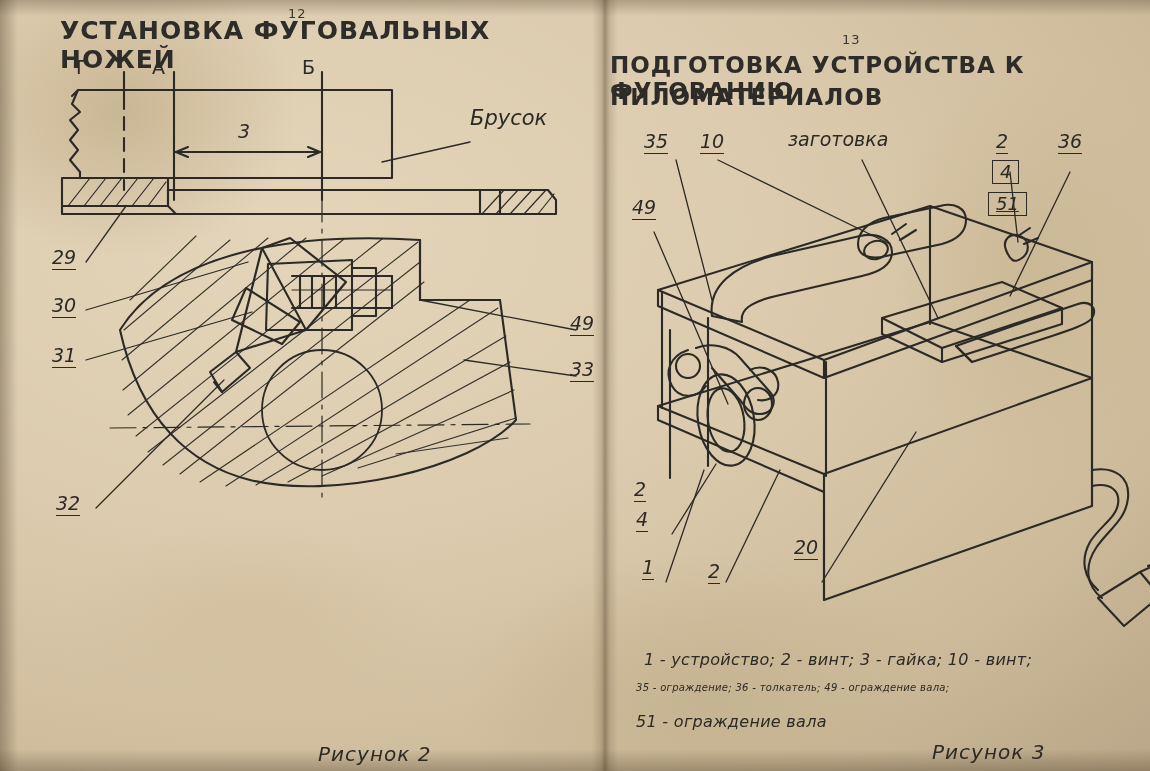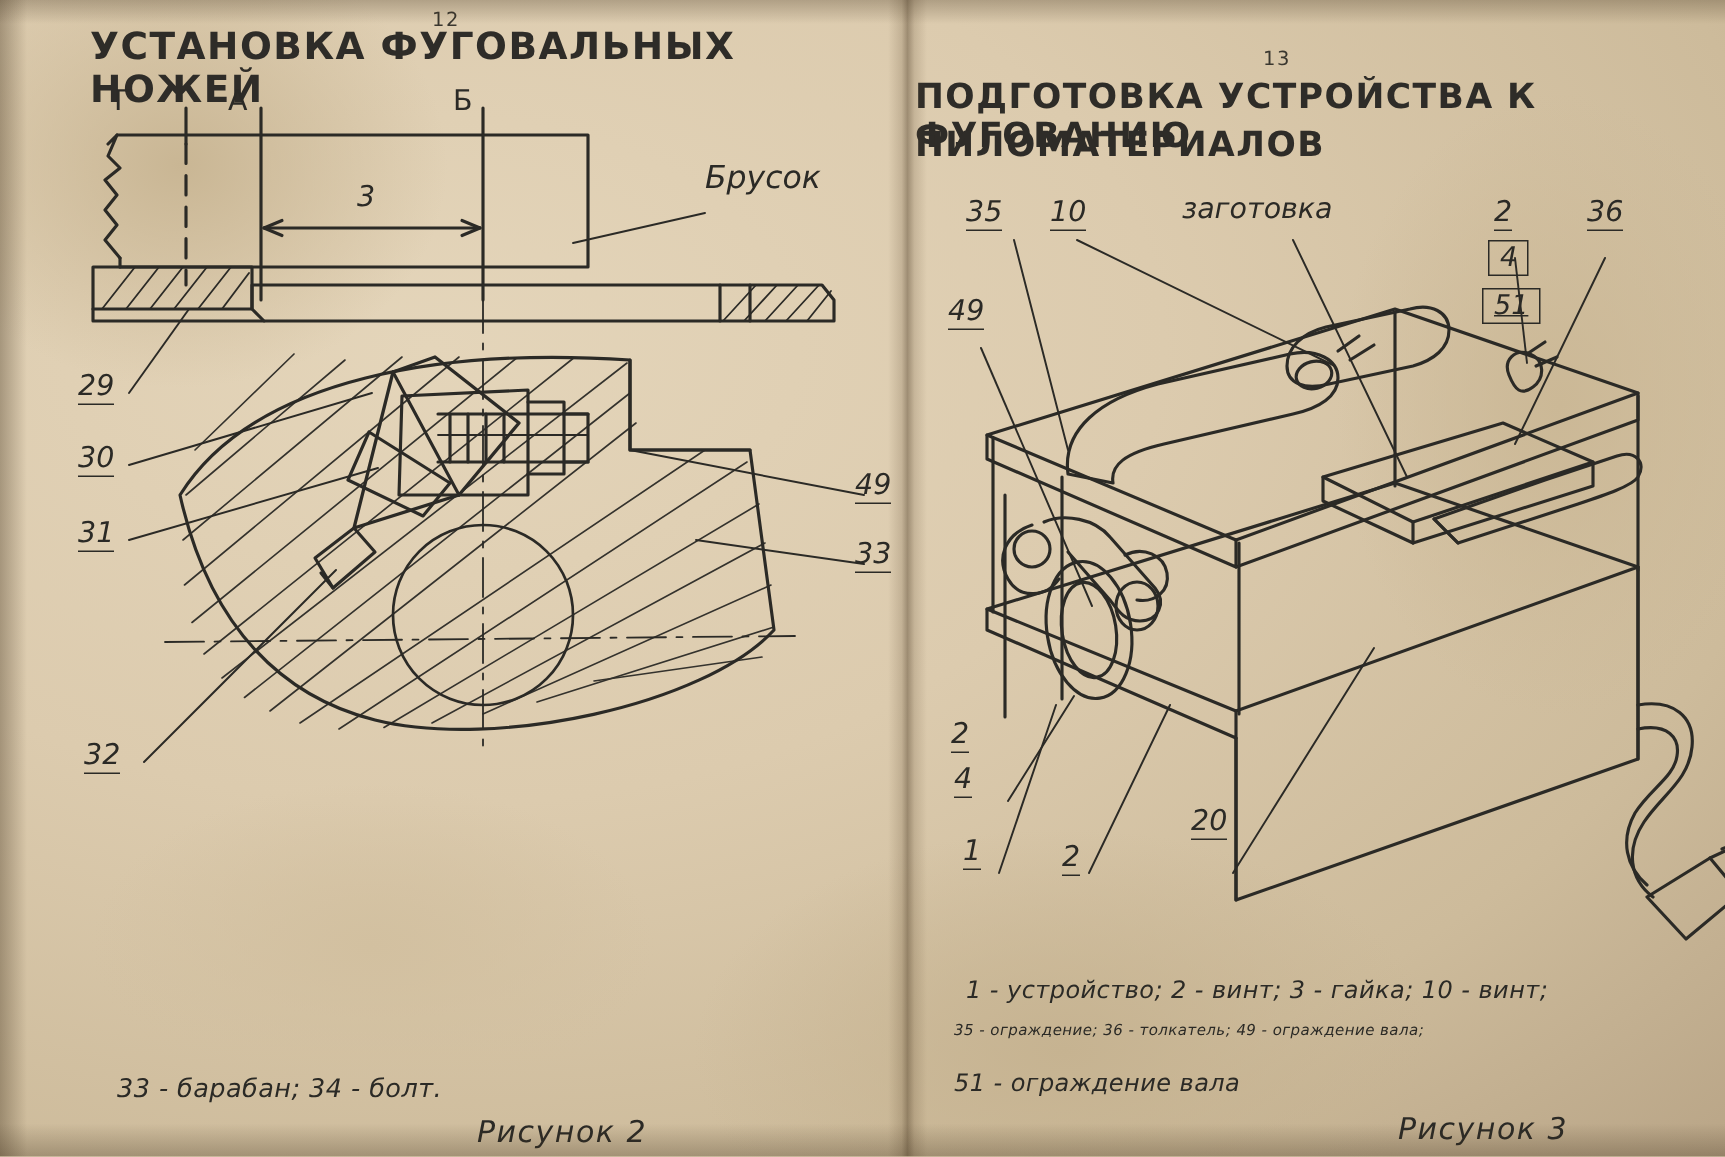--- a/index.html
+++ b/index.html
@@ -158,21 +158,20 @@
     <div class="lbl" style="left:238px;top:120px;">3</div>
     <div class="lbl" style="left:458px;top:106px;font-size:21px;margin-left:12px;">Брусок</div>
 
     <div class="lbl lbl-u" style="left:52px;top:246px;">29</div>
     <div class="lbl lbl-u" style="left:52px;top:294px;">30</div>
     <div class="lbl lbl-u" style="left:52px;top:344px;">31</div>
     <div class="lbl lbl-u" style="left:56px;top:492px;">32</div>
     <div class="lbl lbl-u" style="left:570px;top:358px;">33</div>
     <div class="lbl lbl-u" style="left:570px;top:312px;">49</div>
 
-    <div class="cap" style="left:78px;top:716px;">33 - барабан;  34 - болт.</div>
 
     <div class="fig" style="left:318px;top:742px;">Рисунок 2</div>
   </div>
 
   <div class="page" id="rightpage">
 
     <div class="pgnum" style="left:242px;top:32px;text-align:center;">13</div>
 
     <div class="hdr" style="left:10px;top:52px;width:530px;font-size:23px;">ПОДГОТОВКА УСТРОЙСТВА К ФУГОВАНИЮ</div>
     <div class="hdr" style="left:10px;top:84px;width:530px;font-size:23px;">ПИЛОМАТЕРИАЛОВ</div>

